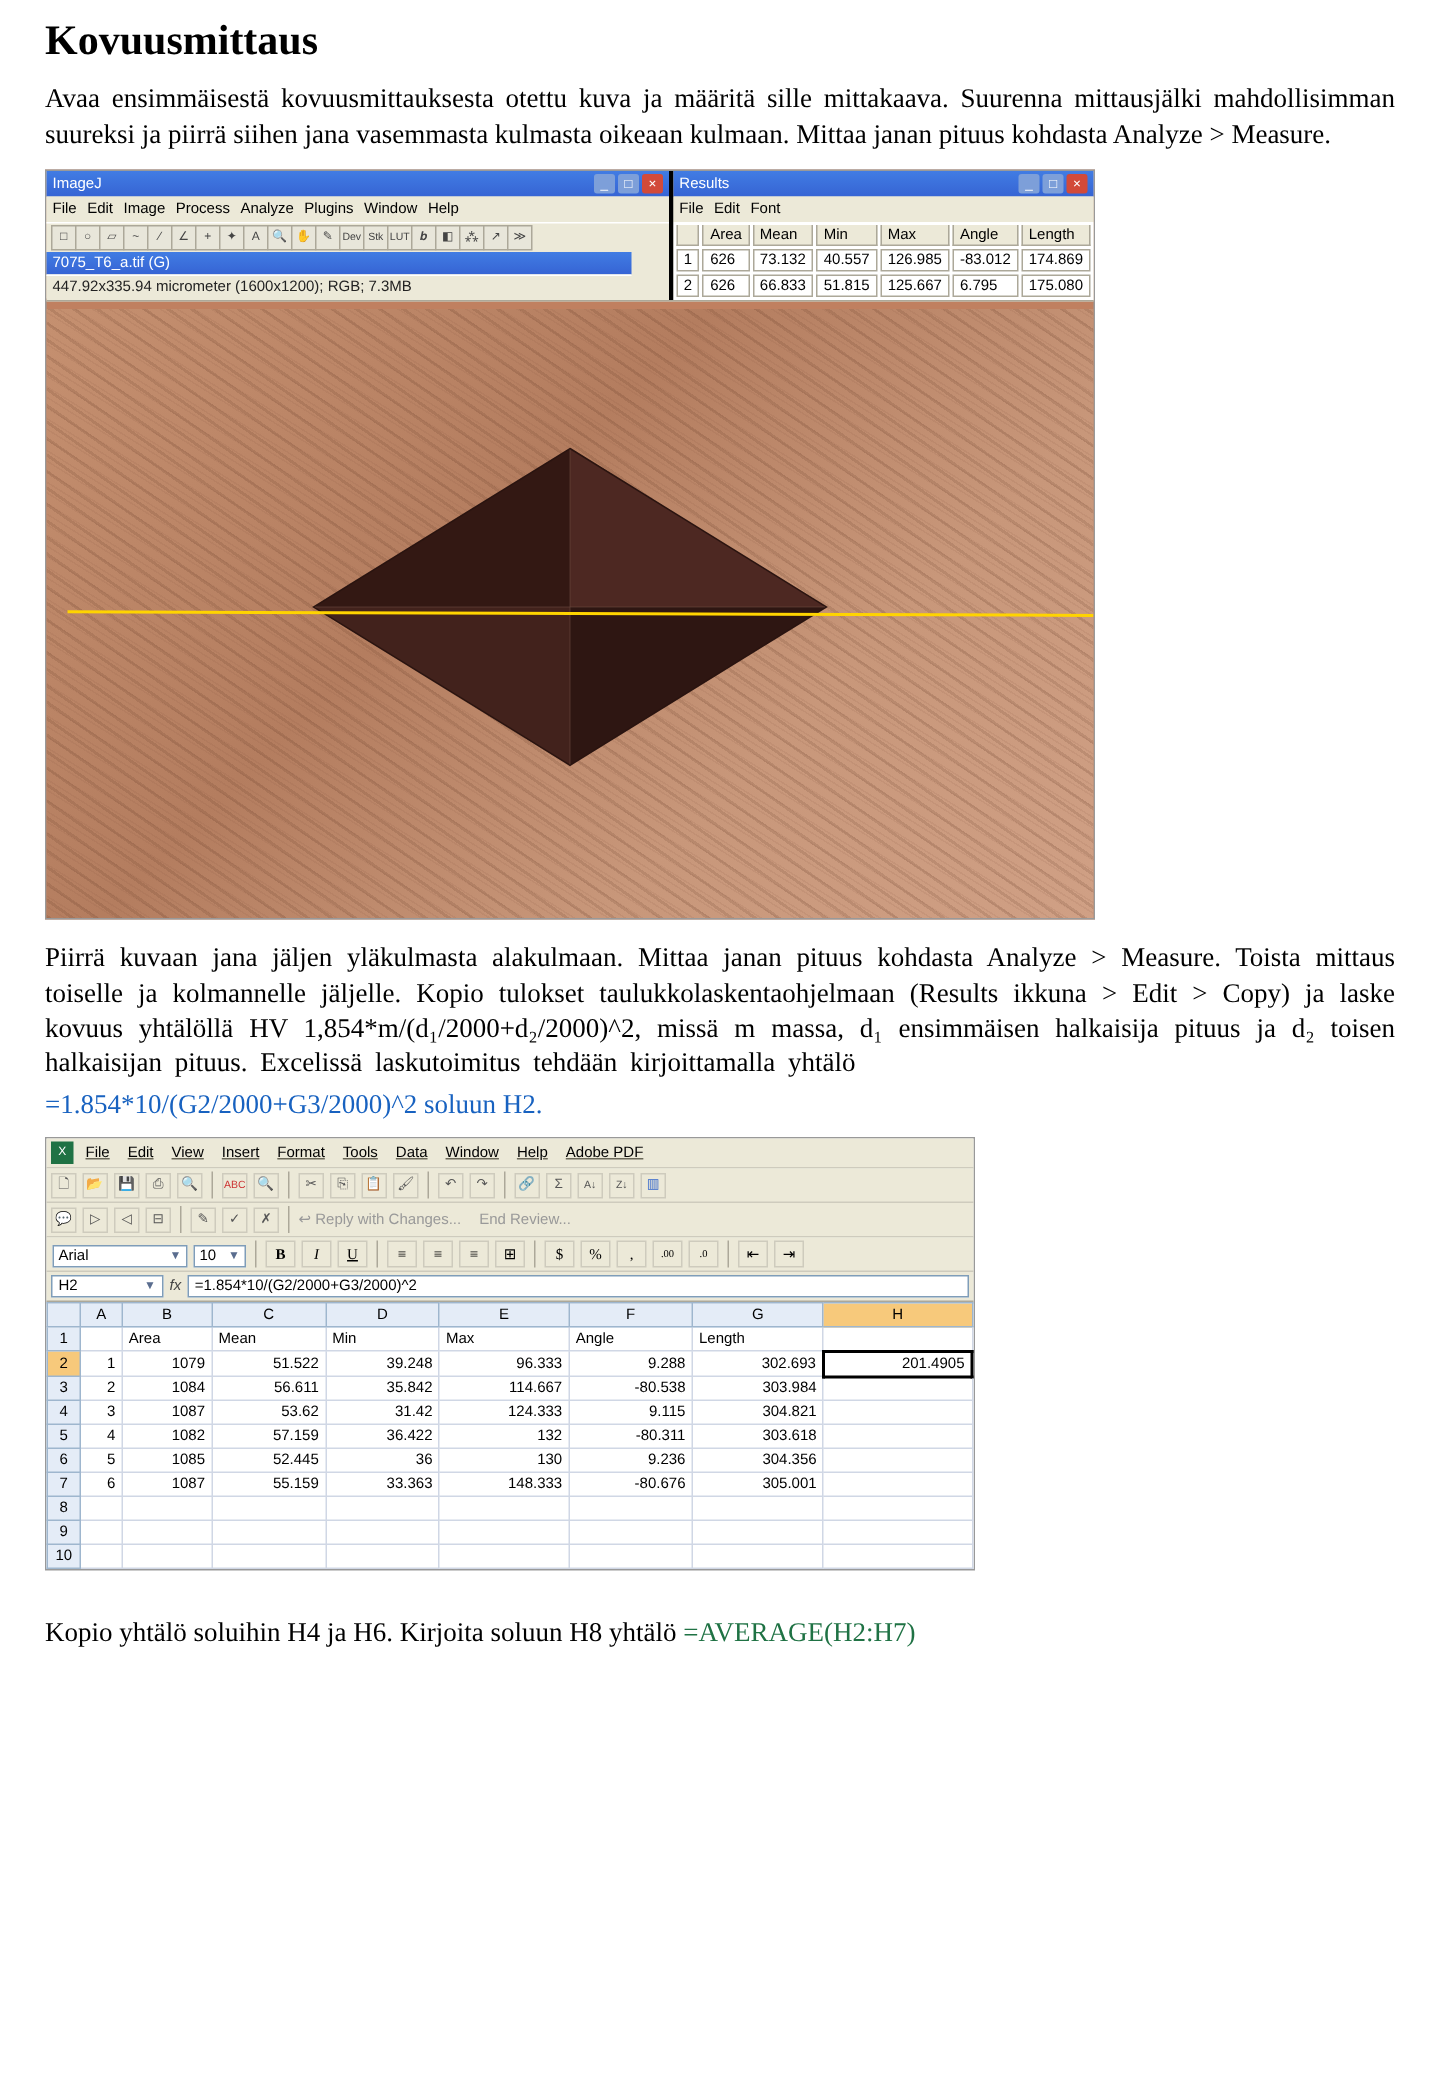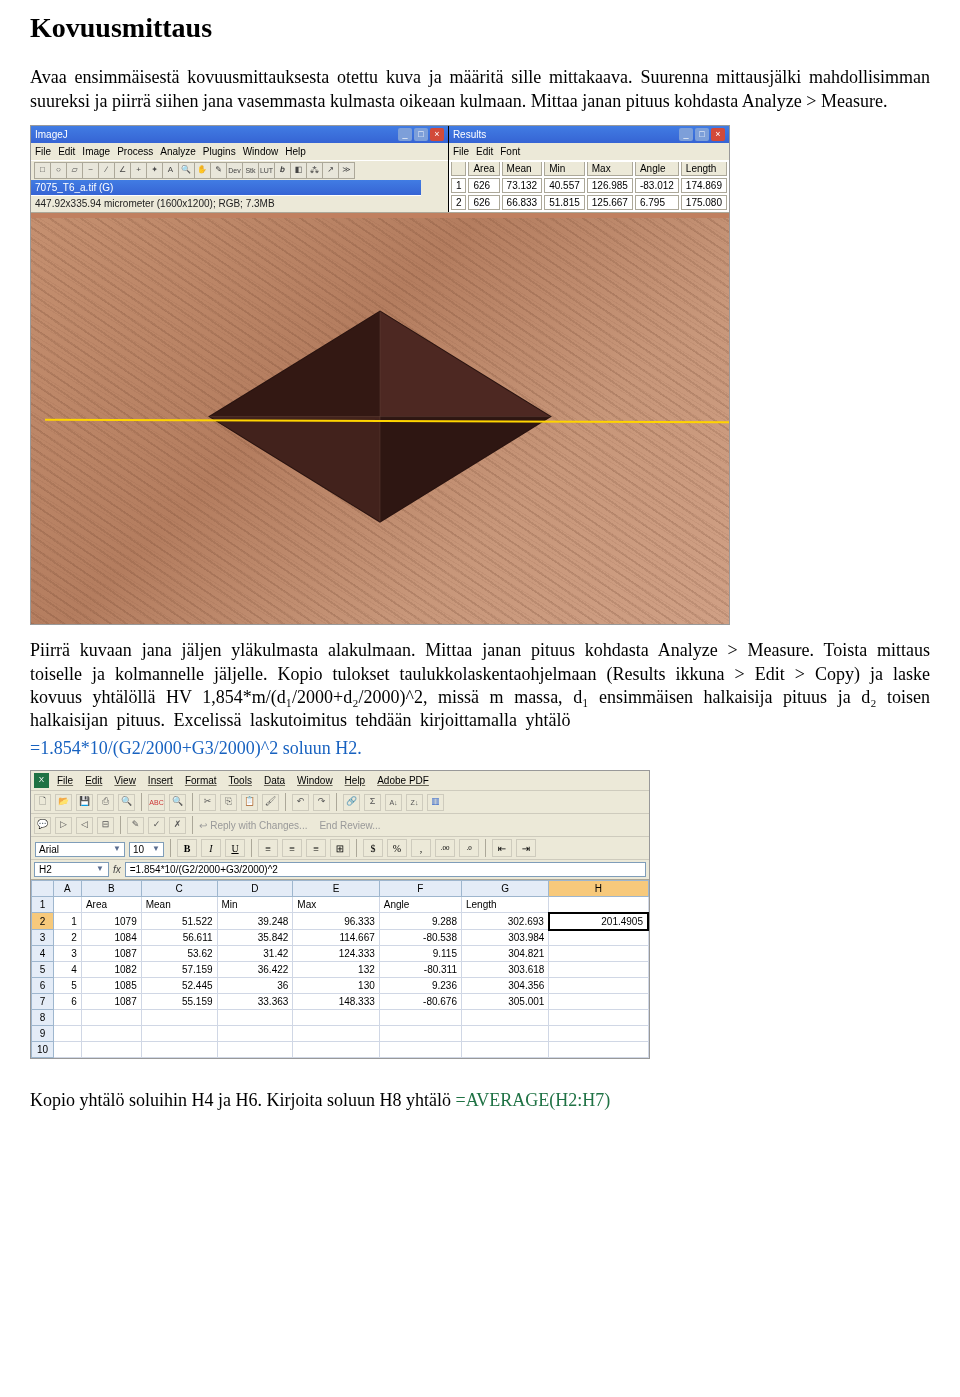--- a/index.html
+++ b/index.html
@@ -1,23 +1,23 @@
 <!DOCTYPE html>
 <html><head>
 <meta charset="utf-8">
 <style>
 *{box-sizing:border-box;margin:0;padding:0}
 body{font-family:Georgia,'Times New Roman',serif;font-size:18px;line-height:1.3;color:#000;background:#fff;width:960px;padding:10px 30px 30px}
-h1{font-family:Georgia,serif;font-size:28px;font-weight:bold;margin-bottom:20px}
+h1{font-family:Georgia,serif;font-size:28px;font-weight:bold;margin-bottom:8px}
 .para{text-align:justify;margin-bottom:12px}
 .para-spaced{text-align:justify;word-spacing:4px;margin-bottom:4px}
 .formula{color:#1862c0;margin-bottom:10px}
 .screenshot1{width:700px;height:500px;margin:8px 0 14px;position:relative;background:#c08060;border:1px solid #999}
 .toolbar1{background:#ece9d8;border-bottom:1px solid #aca899;font-family:Tahoma,Verdana,sans-serif;font-size:10px;display:flex}
-.tb-left{width:438px;border-right:1px solid #000000}
+.tb-left{width:438px;border-right:3px solid #000000}
 .tb-right{flex:1}
 .titlebar{background:linear-gradient(#417ce3,#3664d4);color:#fff;font-size:10px;height:17px;display:flex;align-items:center;padding:0 4px;justify-content:space-between}
 .titlebar .btns{display:flex;gap:2px}
 .titlebar .xbtn{width:14px;height:13px;background:#d24a39;color:#fff;font-size:9px;display:flex;align-items:center;justify-content:center;border-radius:2px}
 .titlebar .mbtn{width:14px;height:13px;background:#7d9fd9;color:#fff;font-size:9px;display:flex;align-items:center;justify-content:center;border-radius:2px}
 .menu{display:flex;gap:7px;padding:2px 4px;background:#ece9d8;color:#000}
 .menu span{cursor:default}
 .toolbtns{display:flex;gap:0;padding:1px 3px;background:#ece9d8;border-top:1px solid #fff;font-size:9px}
 .toolbtns .tb{width:17px;height:17px;border:1px solid #aca899;background:#e8e6da;display:flex;align-items:center;justify-content:center;font-size:8px;color:#444;margin-right:-1px}
 .results-table{font-size:10px;background:#fff}

